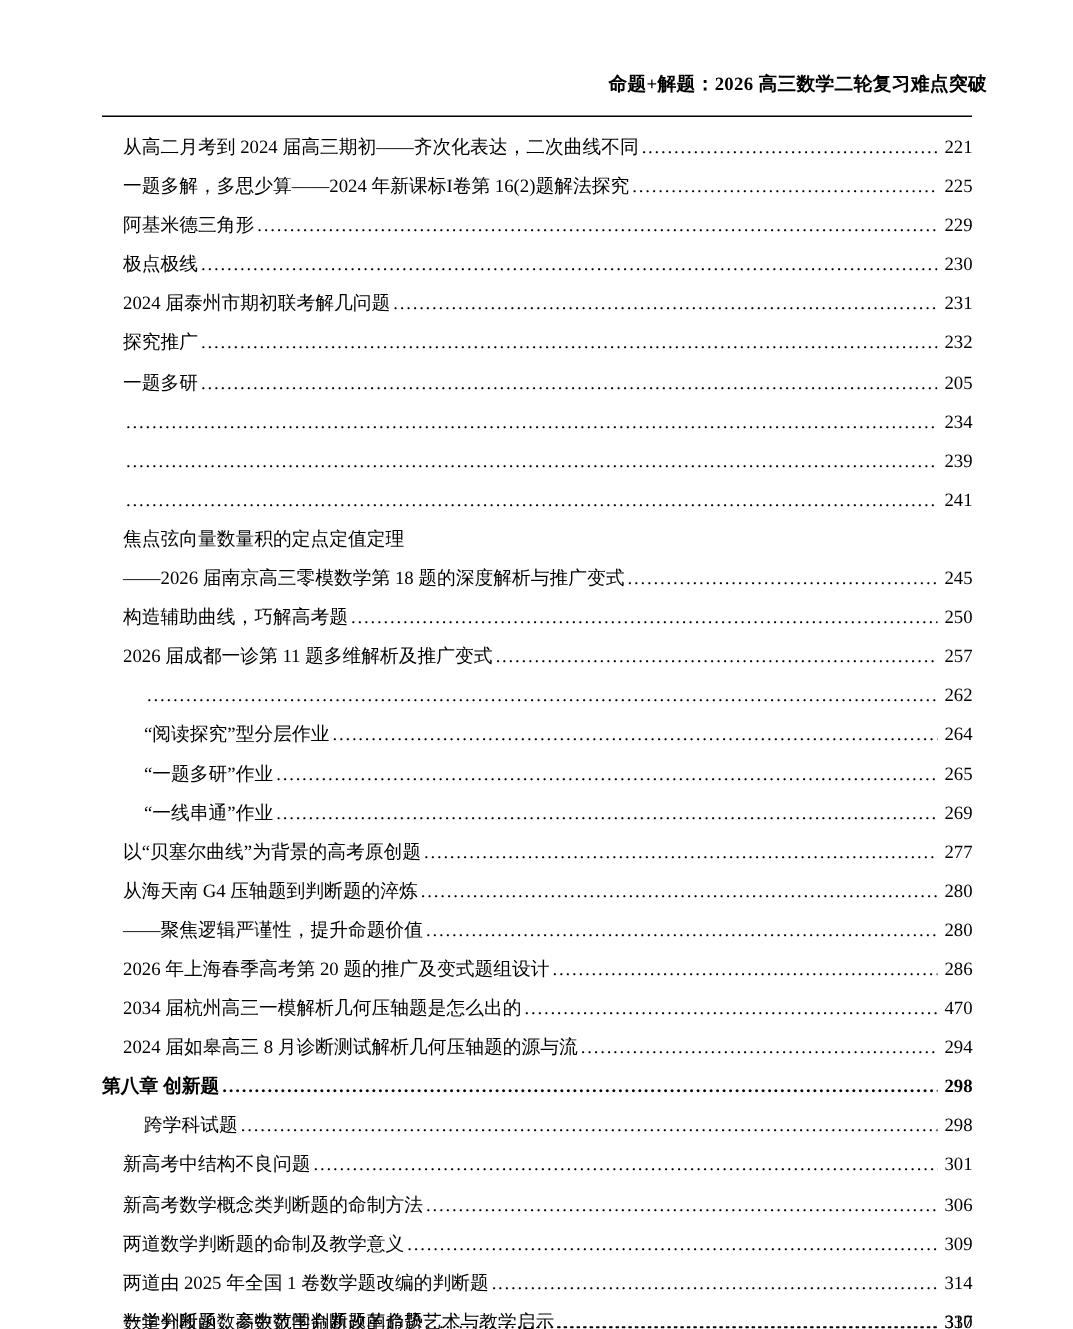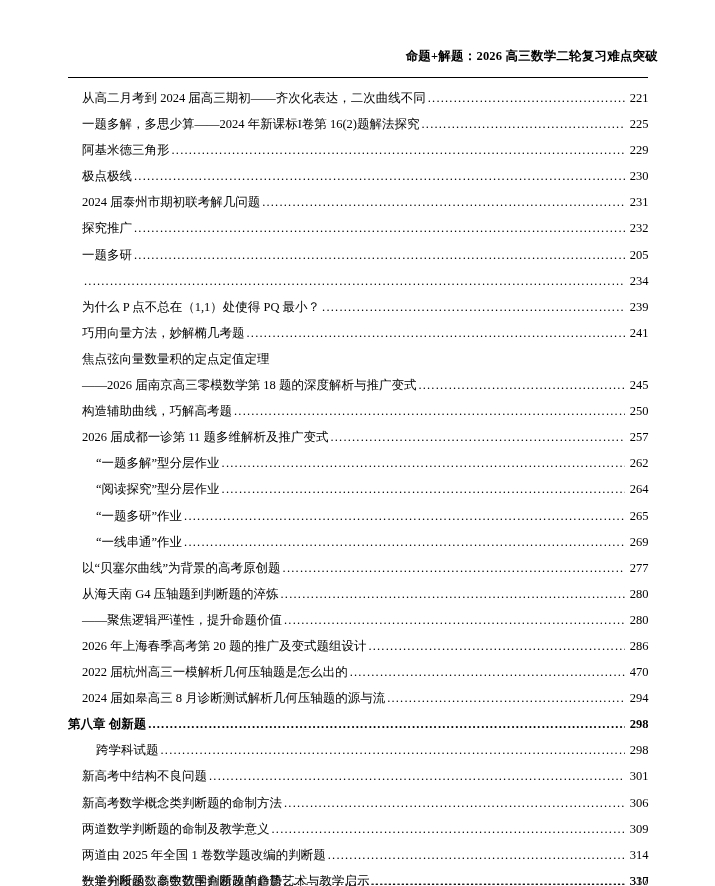--- a/index.html
+++ b/index.html
@@ -134,26 +134,24 @@
       <div class="toc-row lv1">
         <span class="txt">一题多研</span>
         <span class="leader">................................................................................................................................................................</span>
         <span class="pg">205</span>
       </div>
       <div class="toc-row lv1">
         <span class="leader">................................................................................................................................................................</span>
         <span class="pg">234</span>
       </div>
       <div class="toc-row lv1">
-        <span class="txt">为什么 P 点不总在（1,1）处使得 PQ 最小？</span>
         <span class="leader">................................................................................................................................................................</span>
         <span class="pg">239</span>
       </div>
       <div class="toc-row lv1">
-        <span class="txt">巧用向量方法，妙解椭几考题</span>
         <span class="leader">................................................................................................................................................................</span>
         <span class="pg">241</span>
       </div>
       <div class="toc-row lv1 nolead nopg">
         <span class="txt">焦点弦向量数量积的定点定值定理</span>
         <span class="leader">................................................................................................................................................................</span>
         <span class="pg"></span>
       </div>
       <div class="toc-row lv1">
         <span class="txt">——2026 届南京高三零模数学第 18 题的深度解析与推广变式</span>
@@ -164,21 +162,20 @@
         <span class="txt">构造辅助曲线，巧解高考题</span>
         <span class="leader">................................................................................................................................................................</span>
         <span class="pg">250</span>
       </div>
       <div class="toc-row lv1">
         <span class="txt">2026 届成都一诊第 11 题多维解析及推广变式</span>
         <span class="leader">................................................................................................................................................................</span>
         <span class="pg">257</span>
       </div>
       <div class="toc-row lv2">
-        <span class="txt">“一题多解”型分层作业</span>
         <span class="leader">................................................................................................................................................................</span>
         <span class="pg">262</span>
       </div>
       <div class="toc-row lv2">
         <span class="txt">“阅读探究”型分层作业</span>
         <span class="leader">................................................................................................................................................................</span>
         <span class="pg">264</span>
       </div>
       <div class="toc-row lv2">
         <span class="txt">“一题多研”作业</span>
@@ -204,21 +201,21 @@
         <span class="txt">——聚焦逻辑严谨性，提升命题价值</span>
         <span class="leader">................................................................................................................................................................</span>
         <span class="pg">280</span>
       </div>
       <div class="toc-row lv1">
         <span class="txt">2026 年上海春季高考第 20 题的推广及变式题组设计</span>
         <span class="leader">................................................................................................................................................................</span>
         <span class="pg">286</span>
       </div>
       <div class="toc-row lv1">
-        <span class="txt">2022 届杭州高三一模解析几何压轴题是怎么出的</span>
+        <span class="txt">2034 届杭州高三一模解析几何压轴题是怎么出的</span>
         <span class="leader">................................................................................................................................................................</span>
         <span class="pg">470</span>
       </div>
       <div class="toc-row lv1">
         <span class="txt">2024 届如皋高三 8 月诊断测试解析几何压轴题的源与流</span>
         <span class="leader">................................................................................................................................................................</span>
         <span class="pg">294</span>
       </div>
       <div class="toc-row lv0">
         <span class="txt">第八章  创新题</span>

